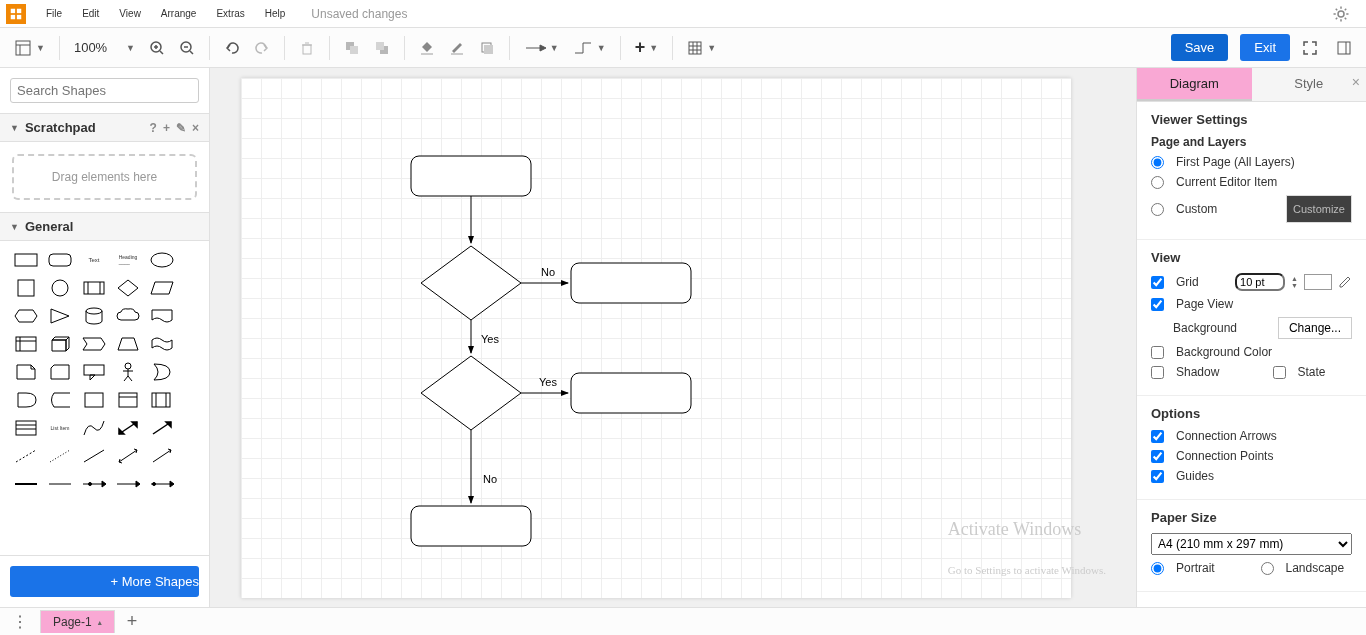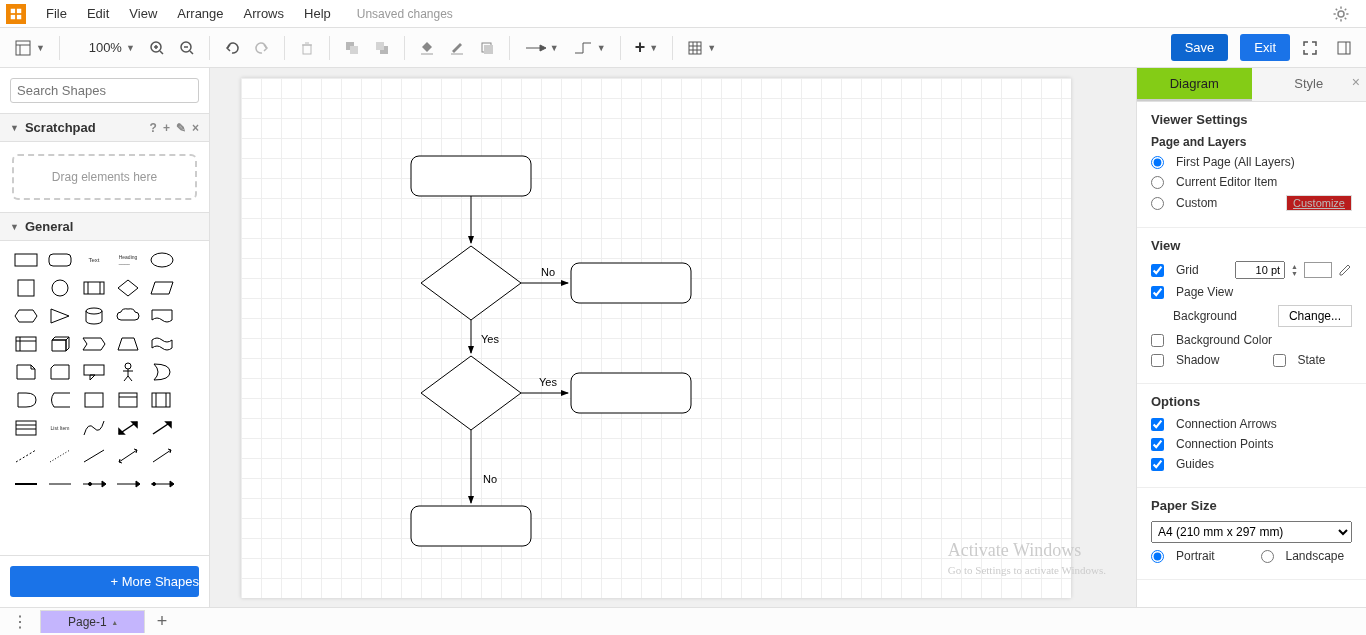--- a/index.html
+++ b/index.html
@@ -2,32 +2,32 @@
 <html><head>
 <meta charset="utf-8">
 <style>
 * { box-sizing: border-box; margin: 0; padding: 0; }
 body { font-family: Arial, Helvetica, sans-serif; font-size: 13px; color: #333; overflow: hidden; width: 1366px; height: 635px; background: #fff; }
 
 
 .menubar { height: 28px; display: flex; align-items: center; padding: 0 6px; border-bottom: 1px solid #e0e0e0; }
 .logo { width: 20px; height: 20px; background: #f08705; margin-right: 10px; display: flex; align-items: center; justify-content: center; }
 .logo svg { width: 14px; height: 14px; }
-.menu-item { padding: 4px 10px; cursor: pointer; font-size: 13px; }
+.menu-item { padding: 4px 10px; cursor: pointer; font-size: 10px; }
 .unsaved { color: #999; margin-left: 16px; font-size: 12px; }
 .spacer { flex: 1; }
 .sun-icon { width: 18px; height: 18px; margin-right: 10px; cursor: pointer; }
 
 
 .toolbar { height: 40px; display: flex; align-items: center; padding: 0 8px; border-bottom: 1px solid #e0e0e0; background: #fcfcfc; gap: 2px; }
 .tb-btn { width: 28px; height: 28px; display: flex; align-items: center; justify-content: center; cursor: pointer; border-radius: 2px; }
 .tb-btn.disabled { opacity: 0.4; cursor: default; }
 .tb-sep { width: 1px; height: 24px; background: #e0e0e0; margin: 0 6px; }
 .tb-dropdown { display: flex; align-items: center; padding: 0 6px; height: 28px; cursor: pointer; gap: 4px; }
-.zoom { font-size: 13px; min-width: 48px; text-align: right; }
+.zoom { font-size: 13px; min-width: 48px; text-align: left; }
 .caret { font-size: 9px; color: #666; }
 .btn-primary { background: #1a73e8; color: #fff; border: none; padding: 6px 14px; font-size: 13px; cursor: pointer; border-radius: 3px; margin-left: 6px; }
 .btn-primary.save { background: #0d66d0; }
 .tb-right { display: flex; align-items: center; gap: 6px; }
 
 
 .main { display: flex; height: calc(635px - 28px - 40px - 28px); }
 
 
 .sidebar { width: 210px; border-right: 1px solid #e0e0e0; display: flex; flex-direction: column; background: #fff; }
@@ -64,64 +64,64 @@
 .node-rect { fill: #fff; stroke: #000; stroke-width: 1; }
 .node-diamond { fill: #fff; stroke: #000; stroke-width: 1; }
 .edge { stroke: #000; stroke-width: 1; fill: none; }
 .arrowhead { fill: #000; }
 .edge-label { font-size: 11px; }
 
 
 .rightpanel { width: 230px; border-left: 1px solid #e0e0e0; background: #fff; overflow-y: auto; font-size: 13px; position: relative; }
 .rp-tabs { display: flex; border-bottom: 1px solid #e0e0e0; position: relative; }
 .rp-tab { flex: 1; text-align: center; padding: 8px 0; cursor: pointer; color: #666; }
-.rp-tab.active { background: #84cc16; color: #222; border-bottom: 2px solid #ccc; font-weight: 500; }
+.rp-tab.active { background: #f9a8d4; color: #222; border-bottom: 2px solid #ccc; font-weight: 500; }
 .rp-tab:not(.active) { background: #f5f5f5; }
 .rp-close { position: absolute; right: 6px; top: 6px; color: #999; cursor: pointer; font-size: 14px; }
 .rp-section { padding: 10px 14px; border-bottom: 1px solid #eee; }
 .rp-title { font-weight: bold; margin-bottom: 8px; }
 .rp-sub { font-weight: bold; font-size: 12px; margin-bottom: 6px; }
 .rp-row { display: flex; align-items: center; margin-bottom: 6px; gap: 6px; }
 .rp-row label { font-size: 12px; flex: 1; }
 .rp-row input[type=radio], .rp-row input[type=checkbox] { margin-right: 6px; }
 .rp-row input[type=text] { width: 50px; font-size: 11px; padding: 1px 3px; }
 .rp-row .swatch { width: 28px; height: 16px; border: 1px solid #999; background: #fff; }
 .rp-row .pencil { width: 14px; height: 14px; cursor: pointer; }
 .change-btn { border: 1px solid #ccc; background: #fff; padding: 3px 10px; font-size: 12px; cursor: pointer; }
-.customize-btn { border: 1px solid #ddd; background: #b91c1c; padding: 1px 6px; font-size: 11px; color: #bbb; cursor: default; text-decoration: underline; }
+.customize-btn { border: 1px solid #ddd; background: #404040; padding: 7px 6px; font-size: 11px; color: #bbb; cursor: default; }
 .rp-select { width: 100%; font-size: 12px; padding: 2px; }
 
 
 .bottombar { height: 28px; display: flex; align-items: center; border-top: 1px solid #e0e0e0; padding: 0 6px; gap: 6px; background: #fcfcfc; }
-.page-tab { display: flex; align-items: center; padding: 4px 27px; background: #c4b5fd; border: 1px solid #ddd; border-bottom: none; font-size: 12px; cursor: pointer; gap: 6px; }
+.page-tab { display: flex; align-items: center; padding: 4px 12px; background: #f9a8d4; border: 1px solid #ddd; border-bottom: none; font-size: 12px; cursor: pointer; gap: 6px; }
 .page-tab .tri { font-size: 8px; color: #666; }
 .add-page { font-size: 18px; color: #666; cursor: pointer; padding: 0 6px; }
 .kebab { font-size: 16px; color: #666; cursor: pointer; padding: 0 6px; }
 
 
 .watermark { position: absolute; right: 30px; bottom: 30px; color: #ccc; font-size: 18px; pointer-events: none; text-align: left; line-height: 1.3; font-family: Liberation Serif, serif; }
-.watermark .w2 { font-size: 11px; }
+.watermark .w2 { font-size: 11px; margin-top: 21px; }
 </style>
 </head>
 <body>
 
 <div class="menubar">
   <div class="logo">
     <svg viewBox="0 0 16 16">
         <rect x="2" y="2" width="5" height="5" fill="#fff"></rect>
         <rect x="9" y="2" width="5" height="5" fill="#fff"></rect>
         <rect x="2" y="9" width="5" height="5" fill="#fff"></rect>
         <rect x="9" y="9" width="5" height="5" fill="#fff"></rect>
       </svg>
   </div>
   <div class="menu-item">File</div>
   <div class="menu-item">Edit</div>
   <div class="menu-item">View</div>
   <div class="menu-item">Arrange</div>
-  <div class="menu-item">Arrows</div>
+  <div class="menu-item">Extras</div>
   <div class="menu-item">Help</div>
   <div class="unsaved">Unsaved changes</div>
   <div class="spacer"></div>
   <div class="sun-icon">
     <svg viewBox="0 0 24 24" fill="none" stroke="#888" stroke-width="2">
         <circle cx="12" cy="12" r="4"></circle>
         <line x1="12" y1="2" x2="12" y2="5"></line>
         <line x1="12" y1="19" x2="12" y2="22"></line>
         <line x1="2" y1="12" x2="5" y2="12"></line>
         <line x1="19" y1="12" x2="22" y2="12"></line>
@@ -648,21 +648,21 @@
           <label>Custom</label>
           <button class="customize-btn">Customize</button>
         </div>
     </div>
 
     <div class="rp-section">
       <div class="rp-title">View</div>
       <div class="rp-row">
         <input type="checkbox" checked="" style="">
           <label>Grid</label>
-        <input type="text" style="text-align: right;" value="10 pt">
+        <input type="text" style=" border-radius: 7px;" value="10 pt">
         <div style="display:flex;flex-direction:column;font-size:7px;line-height:1;color:#666">
             <span>▲</span>
             <span>▼</span>
           </div>
         <div class="swatch"></div>
         <svg class="pencil" viewBox="0 0 14 14" fill="none" stroke="#666">
             <path d="M2 12 L4 12 L12 4 L10 2 L2 10 Z"></path>
           </svg>
       </div>
       <div class="rp-row">

